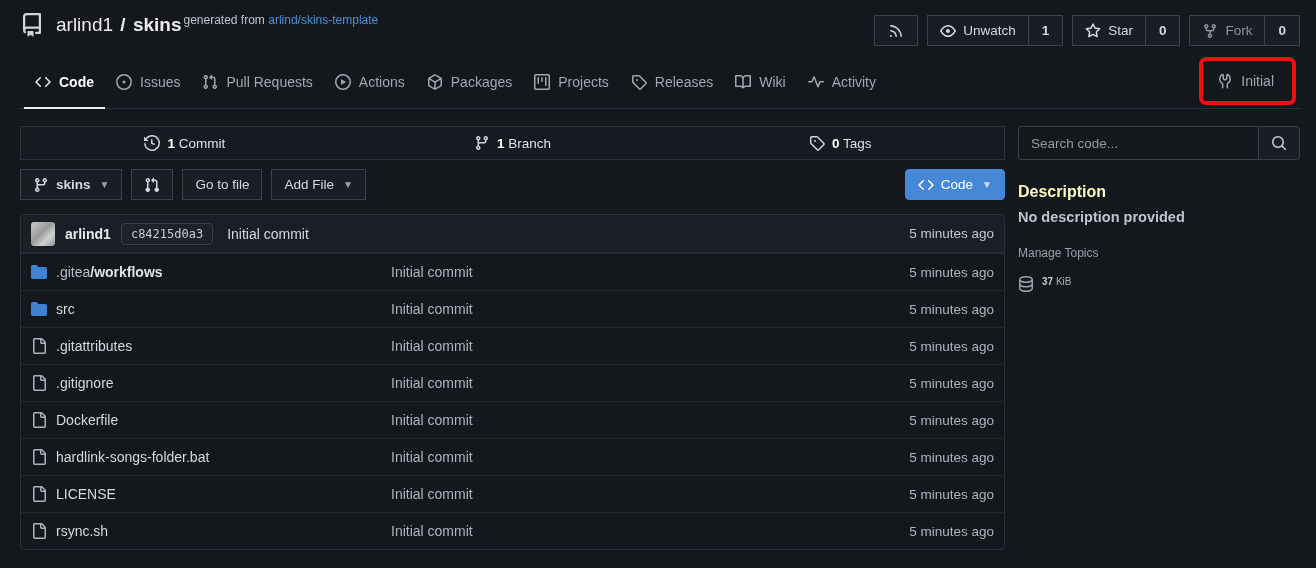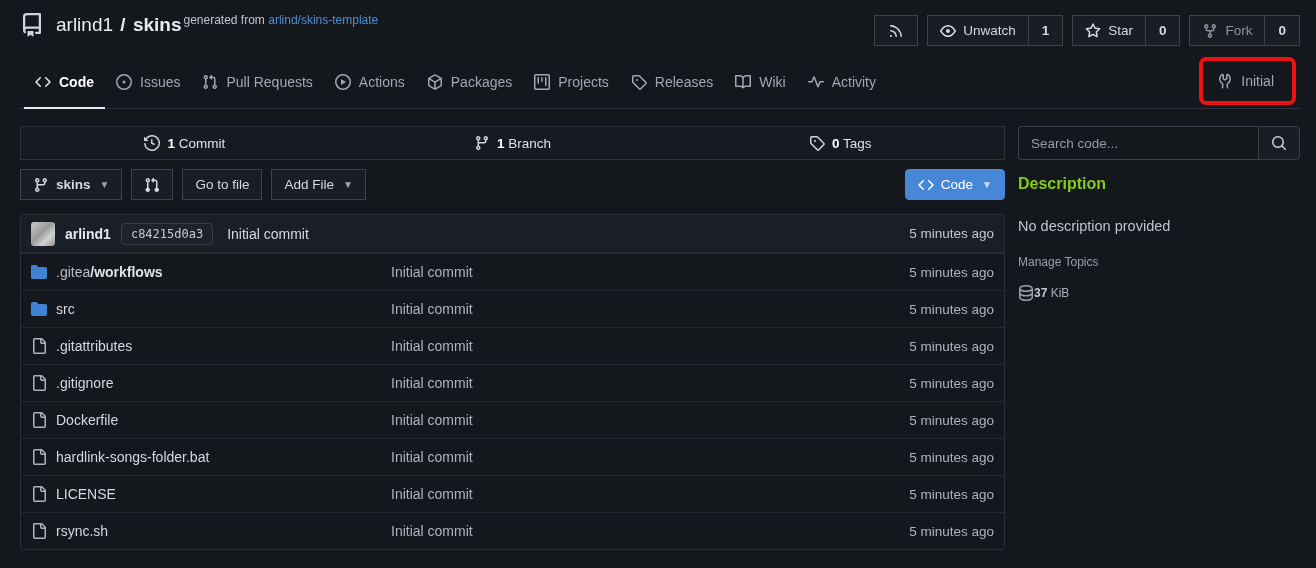--- a/index.html
+++ b/index.html
@@ -114,24 +114,24 @@
   .search-input {
     flex:1; background:#14171c; border:1px solid #3a404b; border-right:none;
     border-radius:4px 0 0 4px; color:#aeb4bd; padding:0 12px; font-size:13.5px; outline:none;
     font-family:"Liberation Sans", sans-serif;
   }
   .search-input::placeholder { color:#959ca6; }
   .search-btn {
     width:42px; background:#191d24; border:1px solid #3a404b; border-radius:0 4px 4px 0;
     display:flex; align-items:center; justify-content:center; color:#c6cbd3; cursor:pointer;
   }
-  .sb-title { font-size:16px; font-weight:700; color:#84cc16; margin-top:15px; }
-  .sb-desc { color:#bfc4cc; margin-top:25px; font-size:14.5px; }
+  .sb-title { font-size:16px; font-weight:700; color:#fef9c3; margin-top:23px; }
+  .sb-desc { color:#bfc4cc; margin-top:8px; font-size:14.5px;font-weight:bold; }
   .sb-topics { color:#98a0aa; font-size:12px; margin-top:21px; }
-  .sb-size { display:flex; align-items:center; gap:0; margin-top:16px; color:#aab0ba; font-size:12px; }
+  .sb-size { display:flex; align-items:flex-start; gap:8px; margin-top:16px; color:#aab0ba; font-size:10px; }
   .sb-size b { color:#c6cbd3; }
   .sb-size .ic { color:#9aa1ab; }
 </style>
 </head>
 <body>
 
 <svg width="0" height="0" style="position:absolute">
   <defs>
     <symbol id="i-repo" viewBox="0 0 16 16">
         <path fill="currentColor" d="M2 2.5A2.5 2.5 0 0 1 4.5 0h8.75a.75.75 0 0 1 .75.75v12.5a.75.75 0 0 1-.75.75h-2.5a.75.75 0 0 1 0-1.5h1.75v-2h-8a1 1 0 0 0-.714 1.7.75.75 0 1 1-1.072 1.05A2.495 2.495 0 0 1 2 11.5Zm10.5-1h-8a1 1 0 0 0-1 1v6.708A2.486 2.486 0 0 1 4.5 9h8ZM5 12.25a.25.25 0 0 1 .25-.25h3.5a.25.25 0 0 1 .25.25v3.25a.25.25 0 0 1-.4.2l-1.45-1.087a.249.249 0 0 0-.3 0L5.4 15.7a.25.25 0 0 1-.4-.2Z"></path>

